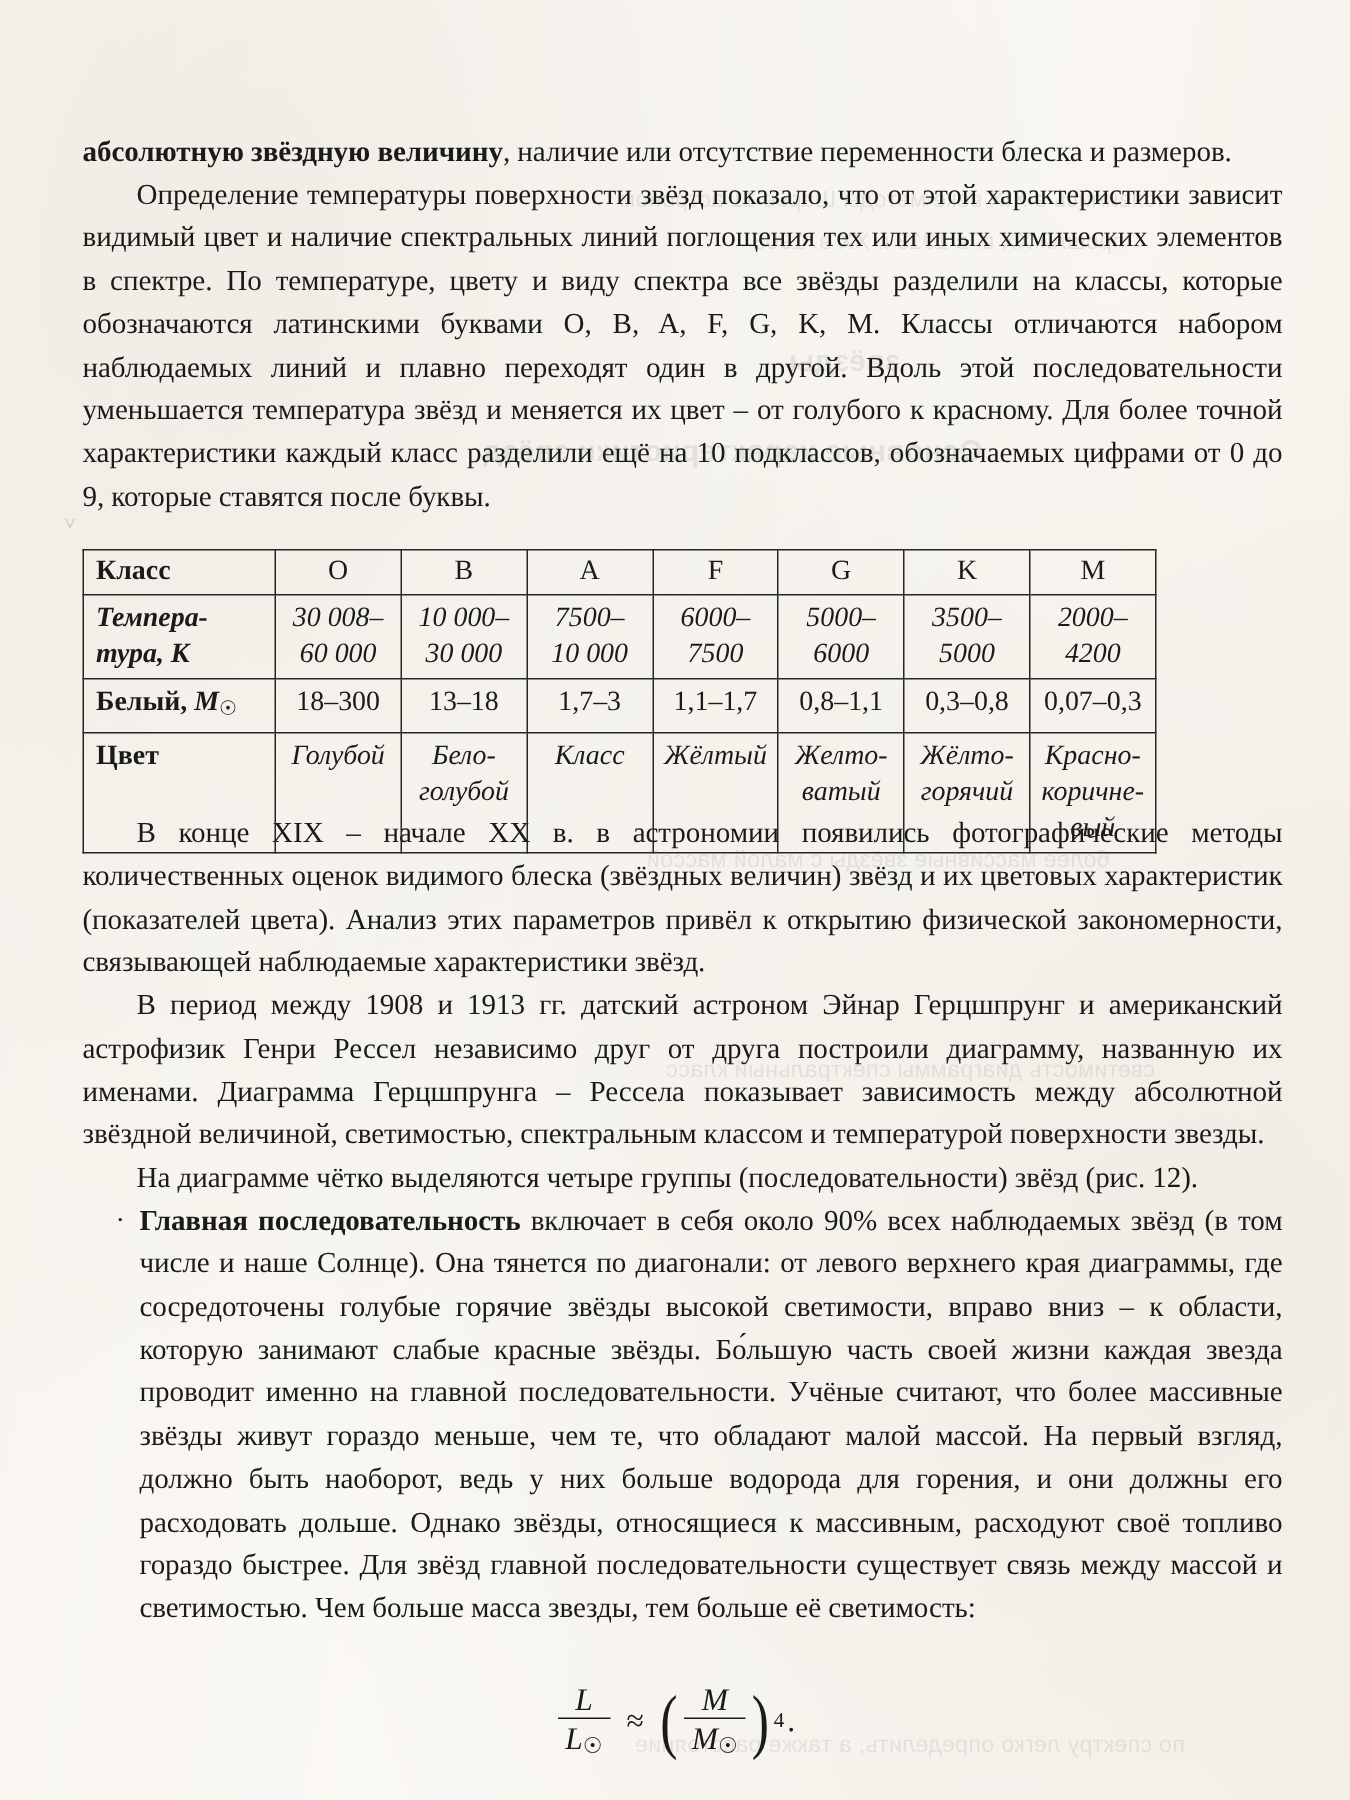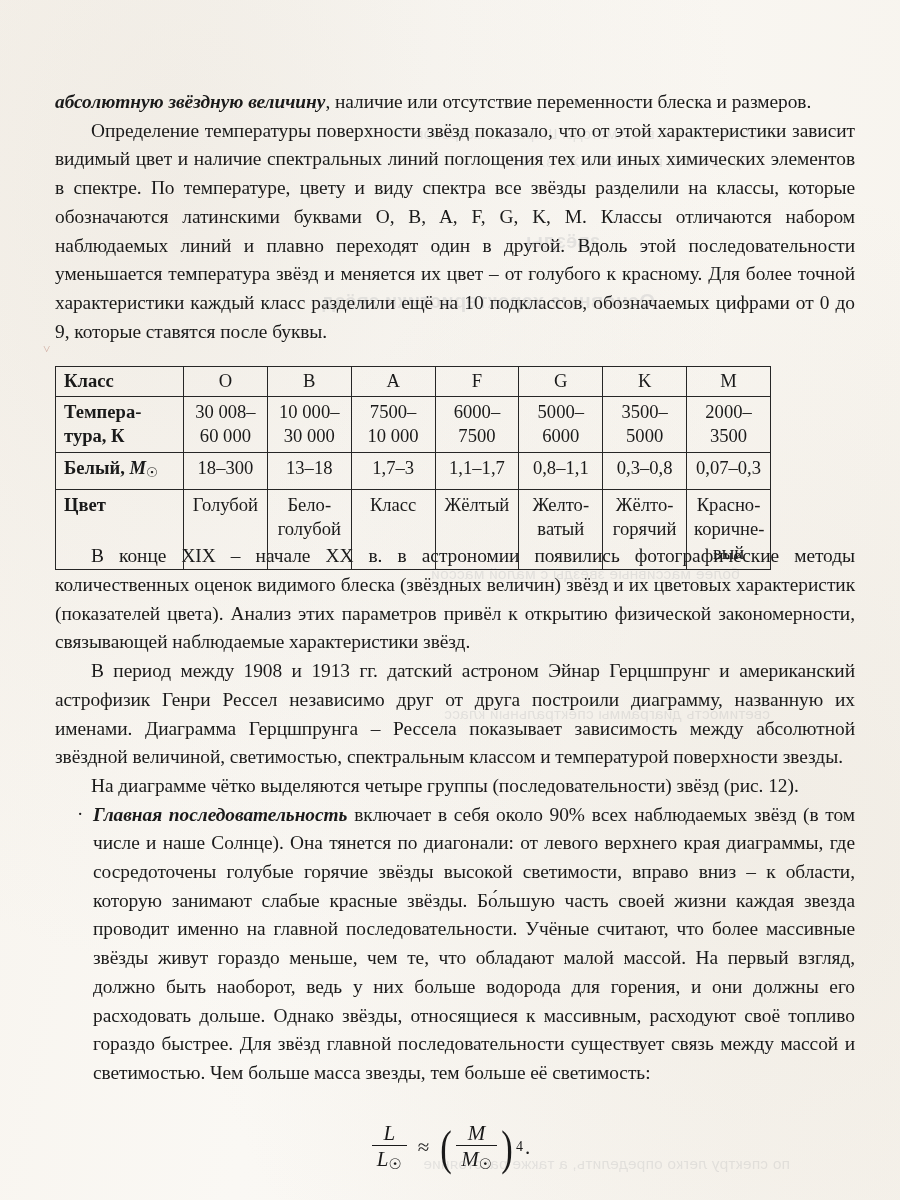--- a/index.html
+++ b/index.html
@@ -116,21 +116,20 @@
     text-align-last: left;
     letter-spacing: -0.05px;
   }
   p {
     margin: 0;
   }
   p.indent {
     text-indent: 36px;
   }
   .bi {
-    font-style: italic;
     font-weight: bold;
   }
   .bullet-item {
     display: block;
     position: relative;
     padding-left: 38px;
     margin-top: 0;
   }
   .bullet-dot {
     position: absolute;
@@ -174,21 +173,21 @@
   .msun {
     font-style: italic;
     font-weight: bold;
   }
   .msun sub {
     font-style: normal;
     font-weight: normal;
     font-size: 0.72em;
     vertical-align: -0.25em;
   }
-  .cellwrap { display: block; }
+  .cellwrap { display: block; font-style: italic; }
 
   
   .formula {
     position: absolute;
     left: 0;
     right: 0;
     top: 1122px;
     display: flex;
     justify-content: center;
     align-items: center;
@@ -329,21 +328,21 @@
           <td>
             <span class="cellwrap">5000–</span>
             <span class="cellwrap">6000</span>
           </td>
           <td>
             <span class="cellwrap">3500–</span>
             <span class="cellwrap">5000</span>
           </td>
           <td>
             <span class="cellwrap">2000–</span>
-            <span class="cellwrap">3500</span>
+            <span class="cellwrap">4200</span>
           </td>
         </tr>
         <tr>
           <td class="rowlab"><span>Белый, </span><span class="msun"><span>M</span><sub>☉</sub></span></td>
           <td>18–300</td>
           <td>13–18</td>
           <td>1,7–3</td>
           <td>1,1–1,7</td>
           <td>0,8–1,1</td>
           <td>0,3–0,8</td>

